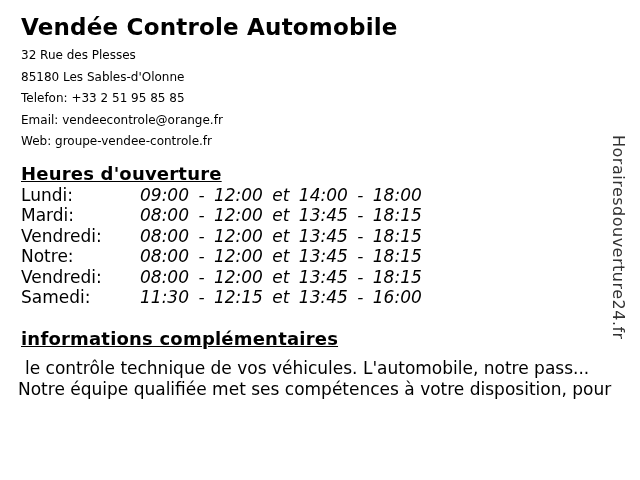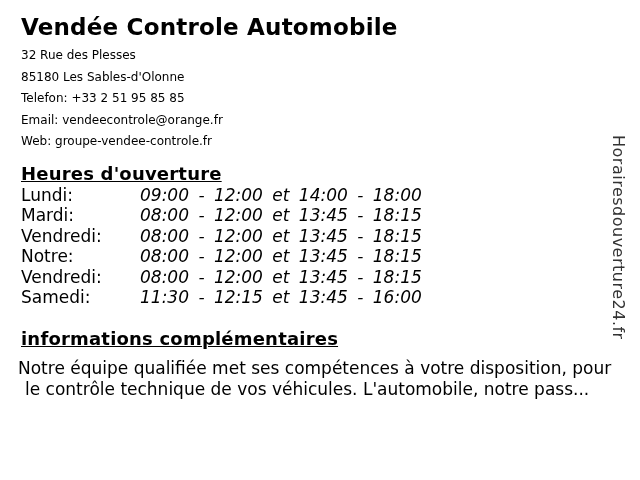--- a/index.html
+++ b/index.html
@@ -121,19 +121,19 @@
     </div>
     <div class="hours-row">
       <span class="day">Samedi:</span>
       <span class="time">11:30 - 12:15 et 13:45 - 16:00</span>
     </div>
   </div>
 
   <h2 class="section-heading info-heading">informations complémentaires</h2>
 
   <div class="info">
+    <div class="info-line l2">le contrôle technique de vos véhicules. L'automobile, notre pass...</div>
     <div class="info-line l1">Notre équipe qualifiée met ses compétences à votre disposition, pour</div>
-    <div class="info-line l2">le contrôle technique de vos véhicules. L'automobile, notre pass...</div>
   </div>
 
 </div>
 
 <div class="watermark">Horairesdouverture24.fr</div>
 
 </body></html>

